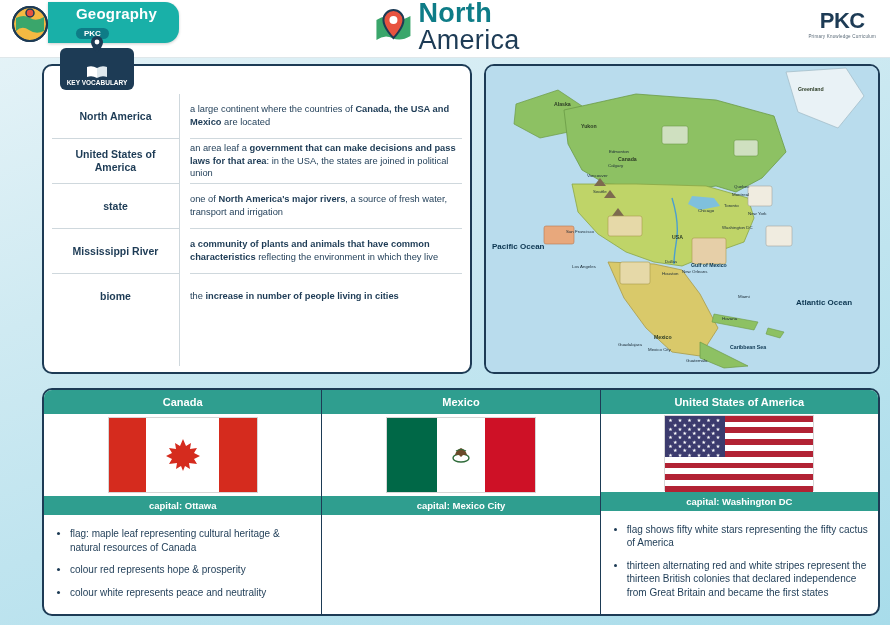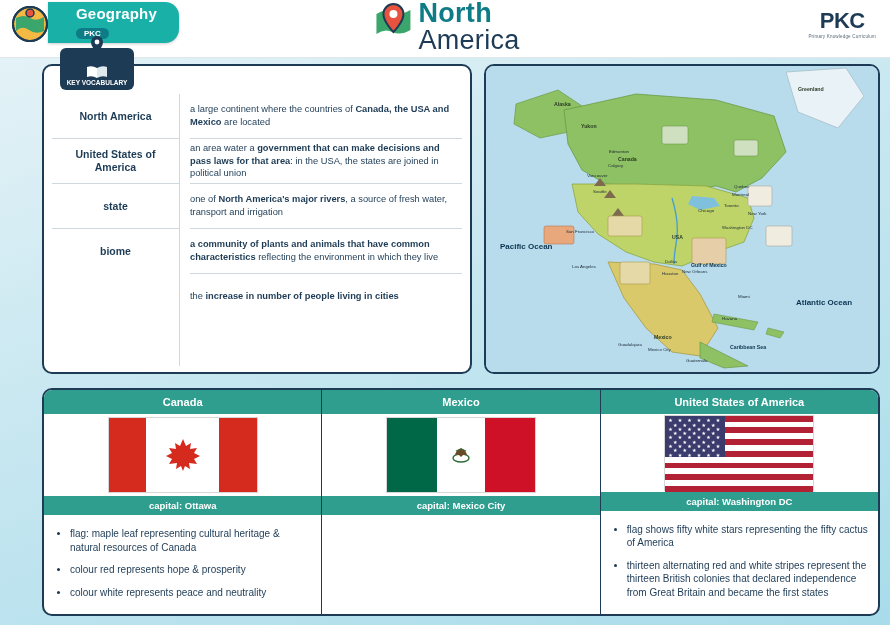--- a/index.html
+++ b/index.html
@@ -26,21 +26,21 @@
   }
   .brand-pill .b1 { font-size: 15px; font-weight: bold; letter-spacing:.2px; }
   .brand-pill .b2 {
     display:inline-block; background:#0e7c87; color:#fff;
     font-size: 8px; font-weight:bold; padding: 1px 8px; border-radius: 6px;
     margin-top: 2px;
   }
   .globe-icon { position:absolute; left: 10px; top: 4px; width: 40px; height: 40px; }
   .title-wrap {
     position:absolute; left: 50%; top: 0px; transform: translateX(-50%);
-    display:flex; align-items:flex-start; gap:2px;
+    display:flex; align-items:flex-end; gap:2px;
   }
   .title-text { line-height: 1.0; }
   .title-text .t1 { font-size: 27px; font-weight: bold; color:#0e7c87; letter-spacing:.3px;}
   .title-text .t2 { font-size: 27px; color:#1d3b55; letter-spacing:.3px;}
   .pkc-logo { position:absolute; right: 14px; top: 8px; text-align:center; }
   .pkc-logo .p1 { font-size: 22px; font-weight:bold; color:#1d3b55; letter-spacing:-.5px;}
   .pkc-logo .p2 { font-size: 4.5px; color:#5a6a77; letter-spacing:.2px;}
 
   
   .vocab-panel {
@@ -155,28 +155,29 @@
       <path d="M21 2 q-5 -2 -10 1 v10 q5 -3 10 -1z" fill="#dfe9ee"></path>
     </svg>
     <div class="vt-label">KEY VOCABULARY</div>
   </div>
 
   <div class="vocab-grid">
     <div class="terms-col">
       <div class="term">North America</div>
       <div class="term">United States of America</div>
       <div class="term">state</div>
+      <div class="term">Mississippi River</div>
       <div class="term">biome</div>
     </div>
     <div class="defs-col">
       <div class="def">
           <div><span>a large continent where the countries of </span><b>Canada, the USA and Mexico</b><span> are located</span></div>
         </div>
       <div class="def">
-          <div><span>an area water a </span><b>government that can make decisions and pass laws for that area</b><span>: in the USA, the states are joined in political union</span></div>
+          <div><span>an area leaf a </span><b>government that can make decisions and pass laws for that area</b><span>: in the USA, the states are joined in political union</span></div>
         </div>
       <div class="def">
           <div><span>one of </span><b>North America's major rivers</b><span>, a source of fresh water, transport and irrigation</span></div>
         </div>
       <div class="def">
           <div><b>a community of plants and animals that have common characteristics</b><span> reflecting the environment in which they live</span></div>
         </div>
       <div class="def">
           <div><span>the </span><b>increase in number of people living in cities</b></div>
         </div>
@@ -211,21 +212,21 @@
 
     <rect x="176" y="60" width="26" height="18" rx="2" fill="#cfe0c0" stroke="#6b9a46" stroke-width="0.6"></rect>
     <rect x="248" y="74" width="24" height="16" rx="2" fill="#cfe0c0" stroke="#6b9a46" stroke-width="0.6"></rect>
     <rect x="122" y="150" width="34" height="20" rx="2" fill="#e6d9a8" stroke="#a89a49" stroke-width="0.6"></rect>
     <rect x="134" y="196" width="30" height="22" rx="2" fill="#e6d9a8" stroke="#a89a49" stroke-width="0.6"></rect>
     <rect x="206" y="172" width="34" height="26" rx="2" fill="#e6cfa8" stroke="#a89a49" stroke-width="0.6"></rect>
     <rect x="280" y="160" width="26" height="20" rx="2" fill="#f0ece0" stroke="#a6a6a0" stroke-width="0.6"></rect>
     <rect x="262" y="120" width="24" height="20" rx="2" fill="#f0ece0" stroke="#a6a6a0" stroke-width="0.6"></rect>
     <rect x="58" y="160" width="30" height="18" rx="2" fill="#e8a87c" stroke="#b5764f" stroke-width="0.6"></rect>
   </svg>
-  <div class="ocean-label" style="left:14px; top:176px;">Pacific Ocean</div>
+  <div class="ocean-label" style="left:6px; top:176px;">Pacific Ocean</div>
   <div class="ocean-label" style="left:310px; top:232px;">Atlantic Ocean</div>
   <div class="map-region" style="left:205px; top:196px; color:#0b3550;">Gulf of Mexico</div>
   <div class="map-region" style="left:244px; top:278px; color:#0b3550;">Caribbean Sea</div>
 
   <div class="map-region" style="left:68px; top:35px;">Alaska</div>
   <div class="map-region" style="left:95px; top:57px;">Yukon</div>
   <div class="map-region" style="left:312px; top:20px;">Greenland</div>
   <div class="map-region" style="left:132px; top:90px;">Canada</div>
   <div class="map-region" style="left:186px; top:168px;">USA</div>
   <div class="map-region" style="left:168px; top:268px;">Mexico</div>

